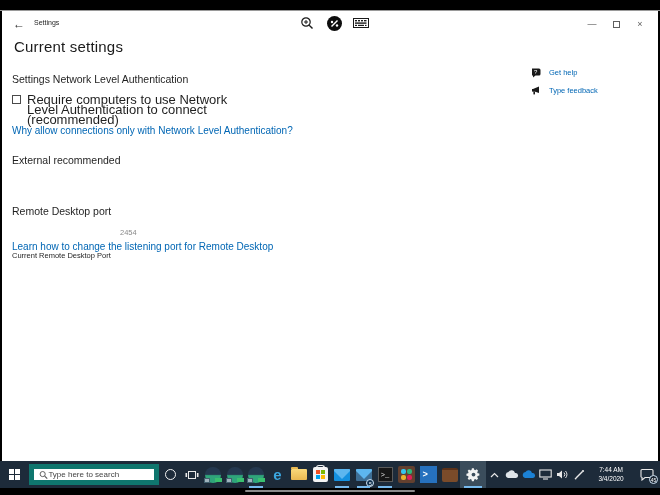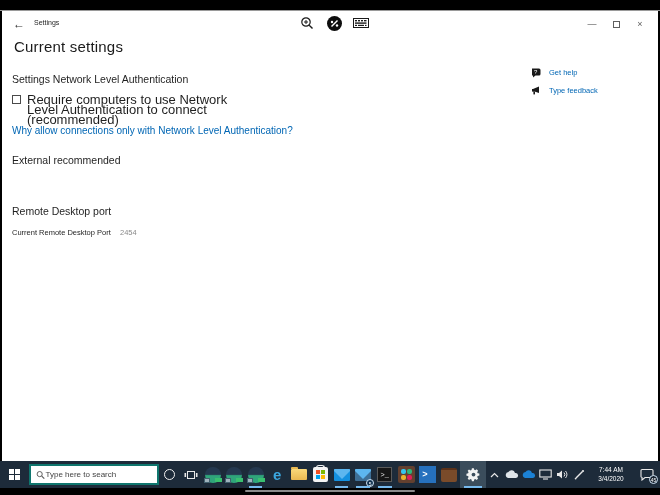--- a/index.html
+++ b/index.html
@@ -22,35 +22,35 @@
 
   .sec-head { position:absolute; font-size:10.5px; font-weight:400; color:#1f1f1f; }
   .body-txt { font-size:13px; color:#1f1f1f; }
   .lnk { position:absolute; font-size:10px; color:#0066b4; cursor:pointer; }
 
   .chk-row { position:absolute; left:10px; top:84px; display:flex; }
   .chk-box { width:9px; height:9px; border:1px solid #4a4a4a; background:#fff; margin-right:6px; flex:0 0 auto; cursor:pointer; }
   .chk-label { width:212px; line-height:10px; }
 
   .port-row { position:absolute; left:10px; top:217px; display:flex; }
-  .port-label { font-size:7.5px; color:#1f1f1f; width:108px; }
+  .port-label { font-size:7.5px; color:#1f1f1f; width:108px;margin-top:23px; }
   .port-value { font-size:7.5px; color:#8a8a8a; }
 
   .help-col { position:absolute; left:529px; top:56px; }
   .help-row { display:flex; align-items:center; margin-bottom:7px; cursor:pointer; }
   .help-ic { width:11px; height:11px; margin-right:7px; display:flex; align-items:center; justify-content:center; }
   .help-lnk { font-size:7.5px; color:#0066b4; }
 
   
   .taskbar { position:absolute; left:0; right:0; bottom:7px; height:27px; background:#1d2b3a; display:flex; align-items:center; }
   .tb-btn { height:27px; display:flex; align-items:center; justify-content:center; position:relative; cursor:pointer; }
   .start { width:34px; }
   .winlogo { display:grid; grid-template-columns:5px 5px; grid-template-rows:5px 5px; gap:1px; }
   .winlogo span { background:#fff; }
-  .searchbox { width:148px; height:21px; background:#fff; border:2px solid #0f766e; display:flex; align-items:center; padding:0 5px; }
+  .searchbox { width:148px; height:21px; background:#fff; border:5px solid #0f766e; display:flex; align-items:center; padding:0 5px; }
   .searchbox input { border:none; outline:none; width:100%; font-size:8px; color:#333; font-family:"Liberation Sans", sans-serif; background:transparent; }
   .searchbox input::placeholder { color:#444; opacity:1; }
   .cortana-c { width:11px; height:11px; border:1.5px solid #f2f2f2; border-radius:50%; }
   .appbtn { width:25px; }
   .runline { position:absolute; bottom:0; left:4px; right:4px; height:2px; background:#76b9ed; }
   .ball { width:16px; height:16px; border-radius:50%; background:linear-gradient(180deg,#24384f 46%, #2fa57b 54%); position:relative; }
   .ball i { position:absolute; left:-1px; bottom:0; width:6px; height:5px; background:#9fb3bd; border:0.5px solid #42606e; }
   .ball b { position:absolute; right:-1px; bottom:1px; width:7px; height:4px; background:#39c06f; }
   .edge-e { font-size:15px; font-weight:bold; color:#3ba7e0; line-height:15px; }
   .folder { width:16px; height:11px; background:linear-gradient(180deg,#f9d87a,#e9b851); border-radius:1px; position:relative; }
@@ -144,20 +144,21 @@
 
     <div class="lnk" style="left:10px; top:114px;">Why allow connections only with Network Level Authentication?</div>
 
     <div class="sec-head" style="left:10px; top:143px;">External recommended</div>
 
     <div class="sec-head" style="left:10px; top:194px;">Remote Desktop port</div>
     <div class="port-row">
       <span class="port-label">Current Remote Desktop Port</span>
       <span class="port-value">2454</span>
     </div>
+    <div class="lnk" style="left:10px; top:230px;">Learn how to change the listening port for Remote Desktop</div>
 
     <div class="help-col">
       <div class="help-row">
         <span class="help-ic">
           <svg width="11" height="11" viewBox="0 0 11 11">
               <path d="M1 1.5 h7 a1.5 1.5 0 0 1 1.5 1.5 v4 a1.5 1.5 0 0 1 -1.5 1.5 h-3.5 l-2.5 2 v-2 h-1 z" fill="#1a1a1a"></path>
               <text x="4.6" y="7" font-size="6" fill="#fff" text-anchor="middle" font-family="Liberation Sans, sans-serif">?</text>
             </svg>
         </span>
         <span class="help-lnk">Get help</span>

